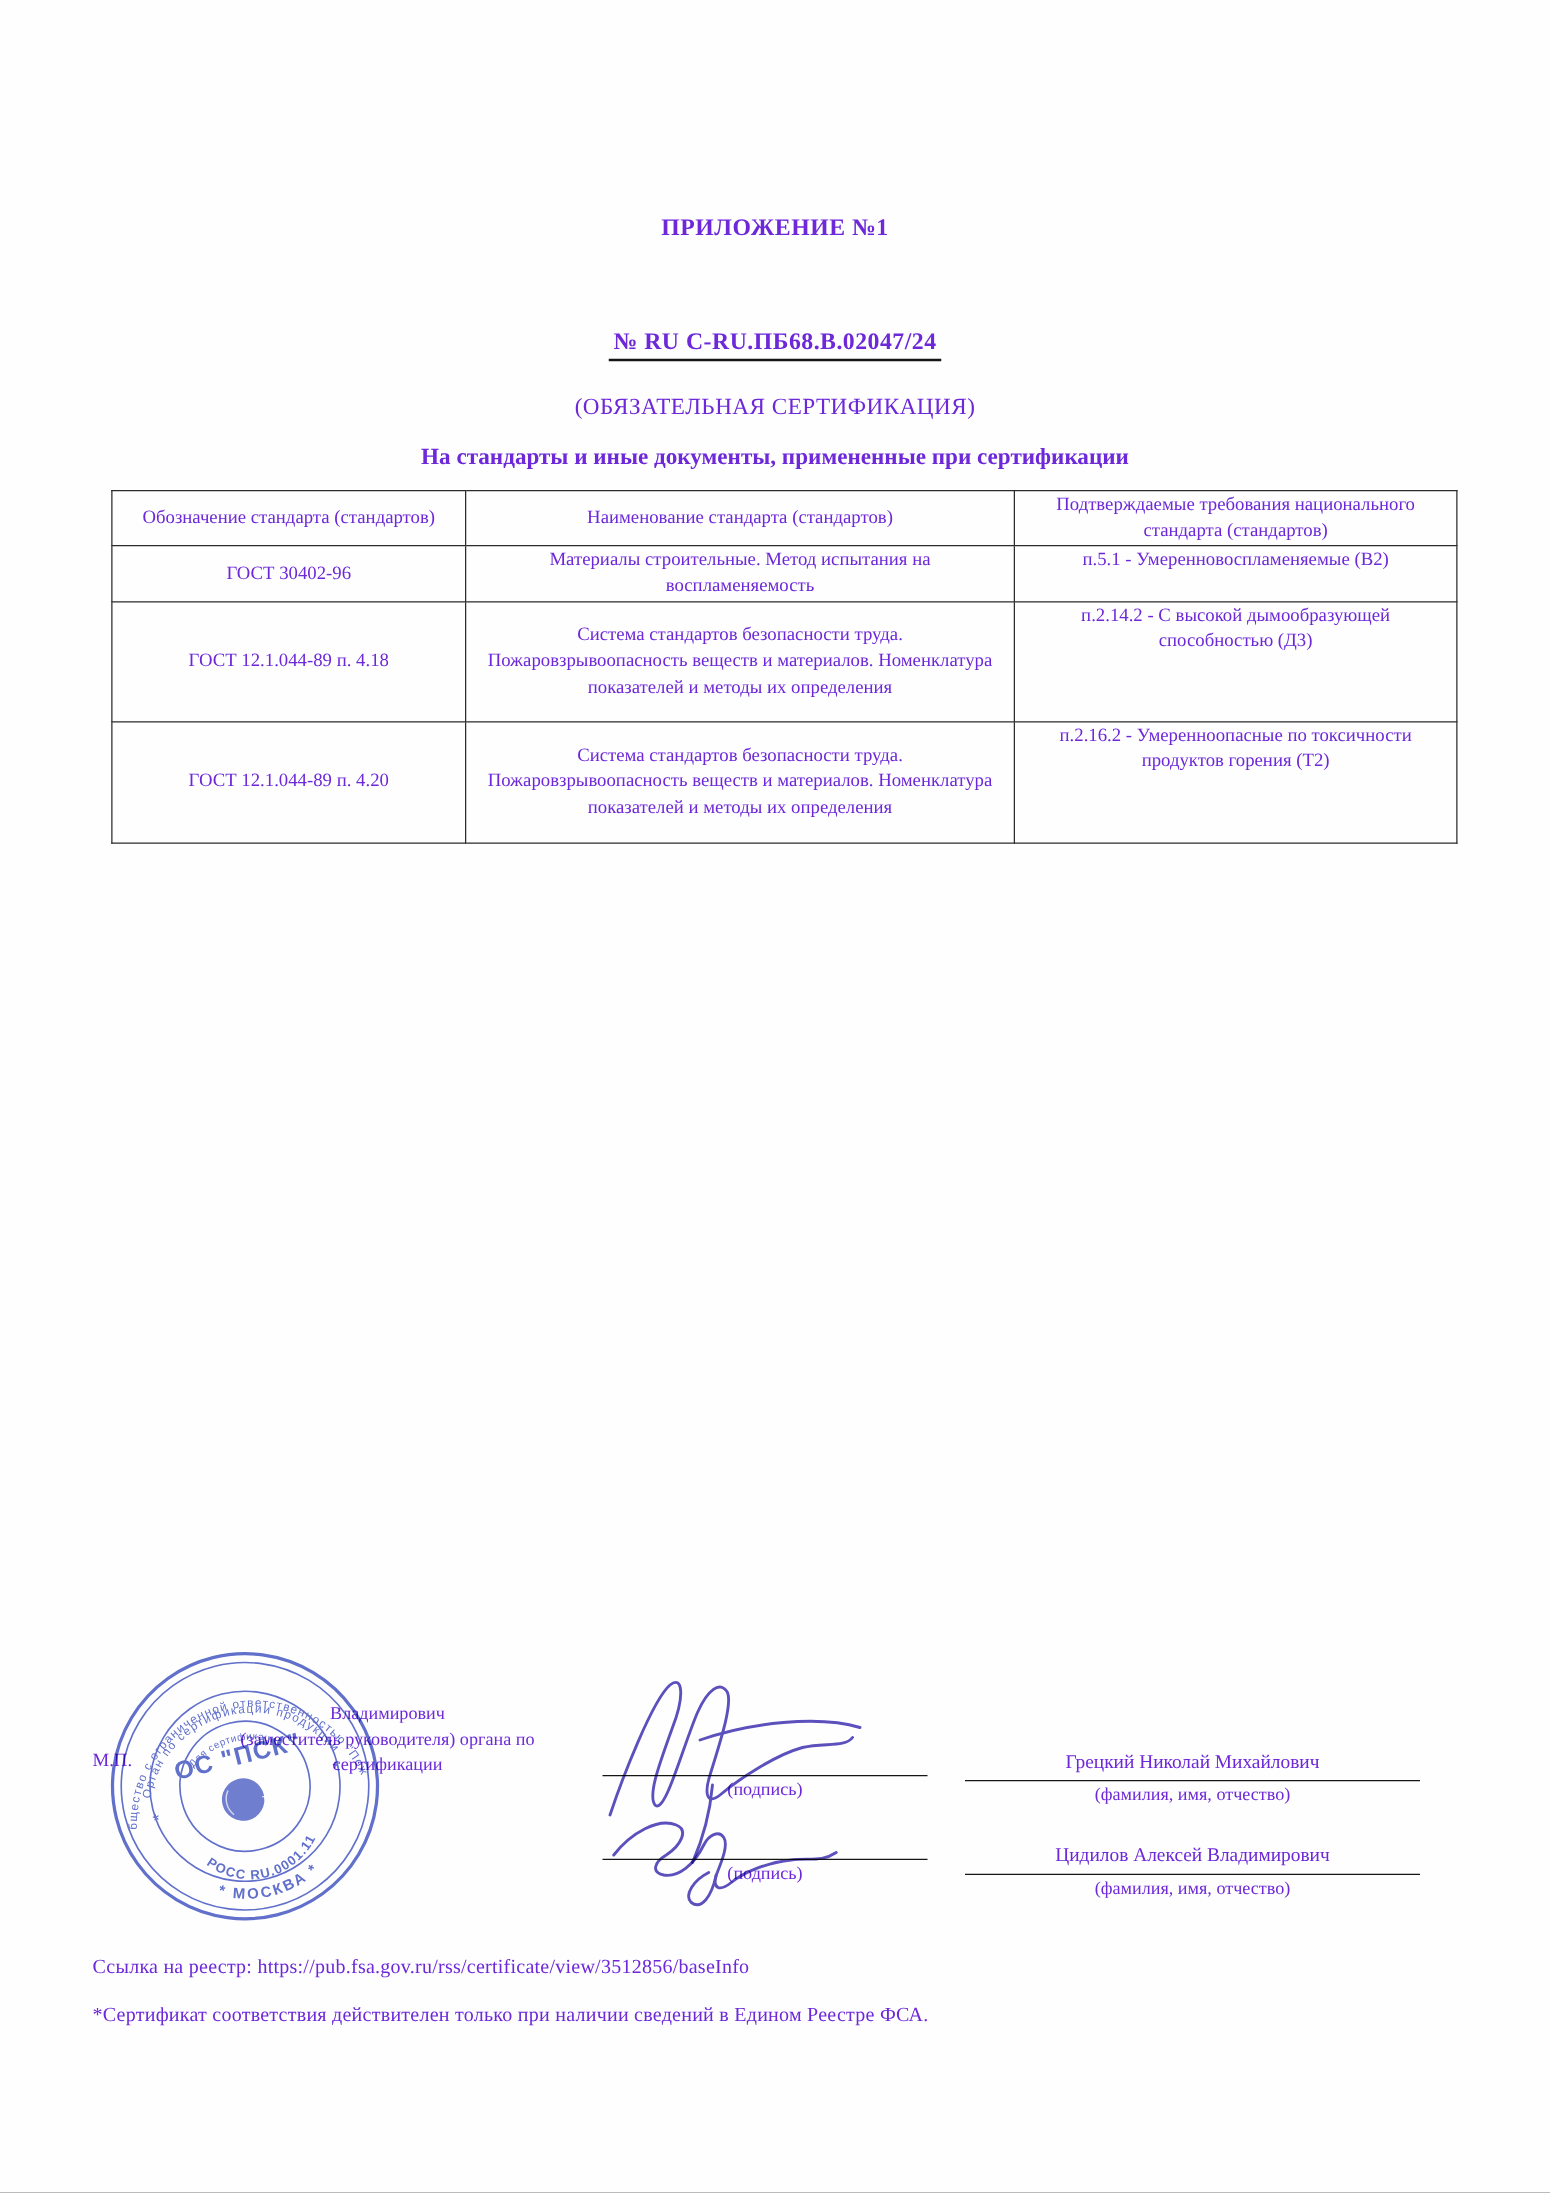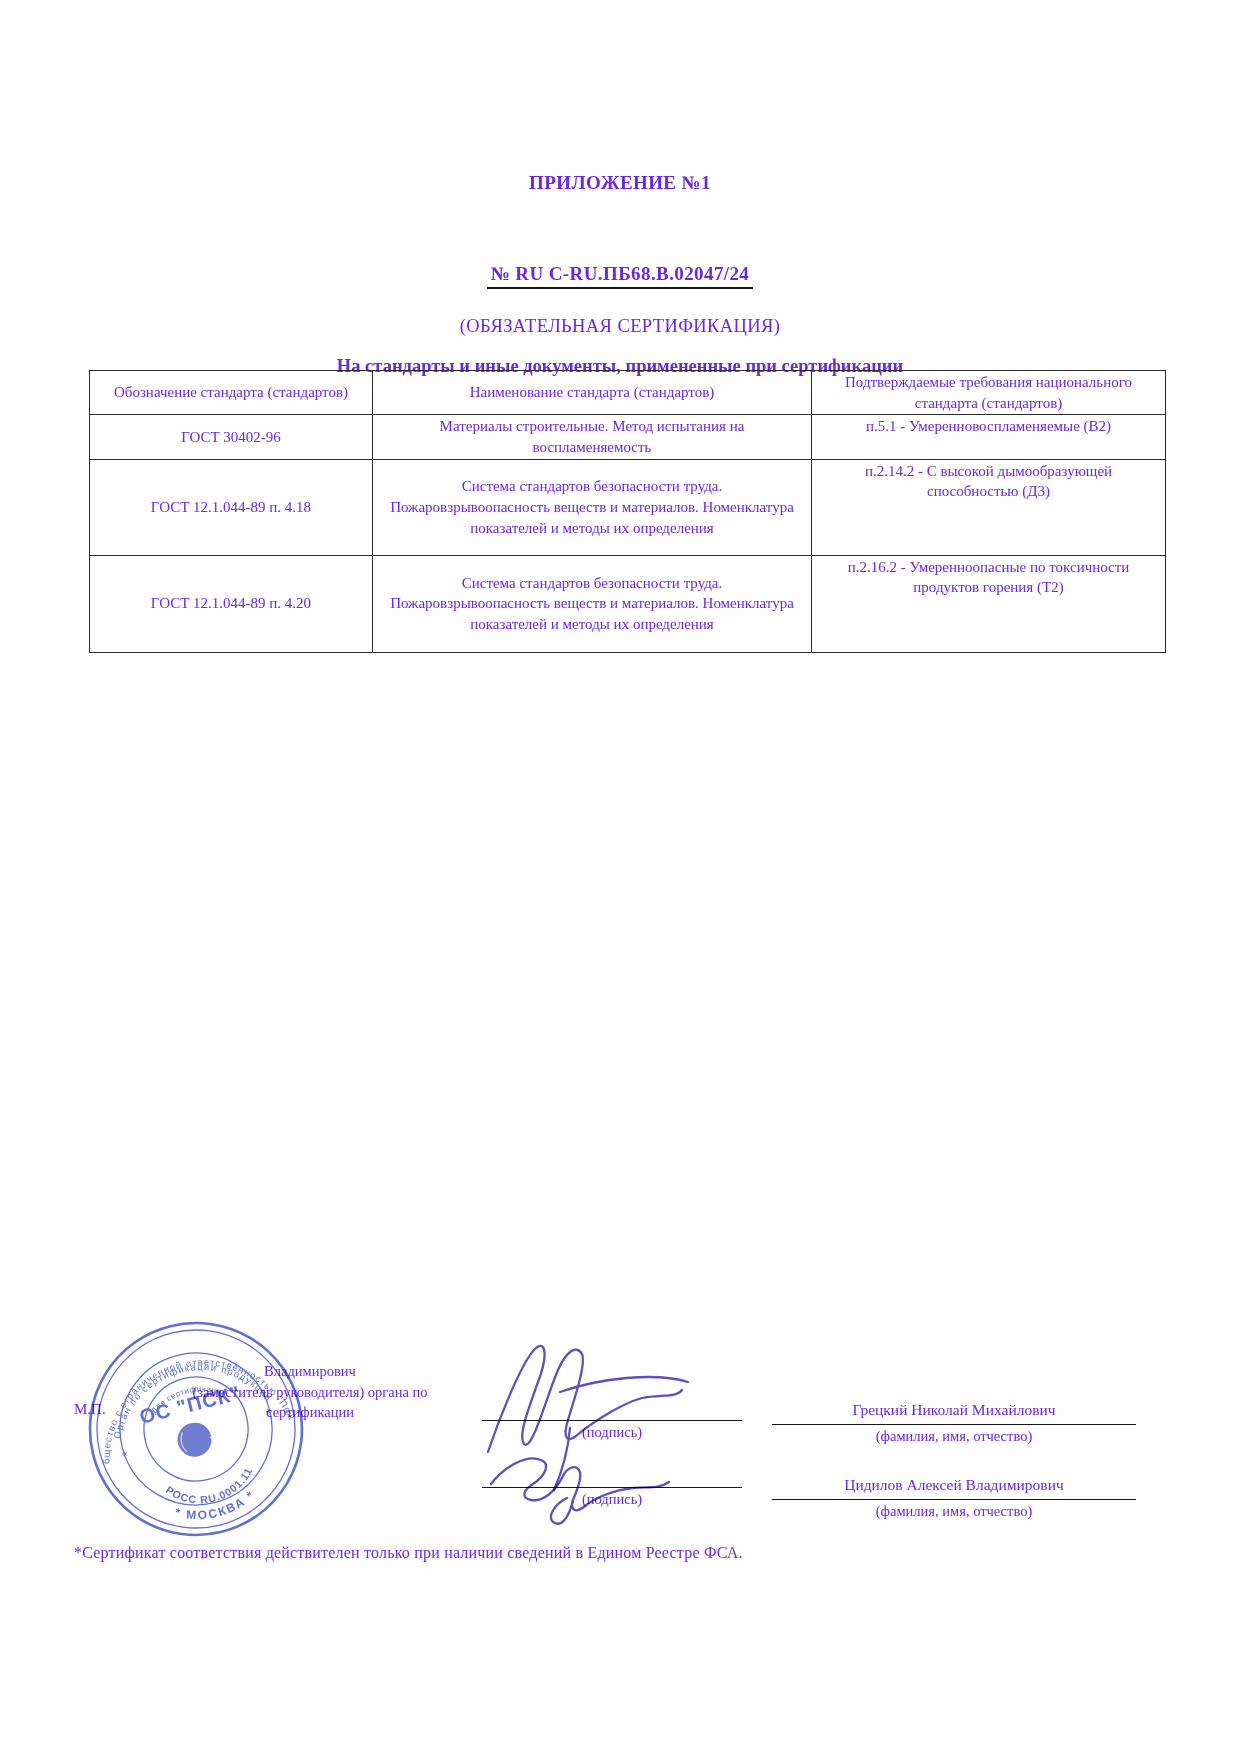--- a/index.html
+++ b/index.html
@@ -54,21 +54,21 @@
 <div class="page">
 
   <div class="abs centerline hdr" style="top:172px;">ПРИЛОЖЕНИЕ №1</div>
   <div class="abs centerline" style="top:263px;">
     <span class="hdr cert-num">№ RU C-RU.ПБ68.В.02047/24</span>
   </div>
   <div class="abs centerline hdr-reg" style="top:316px;">(ОБЯЗАТЕЛЬНАЯ СЕРТИФИКАЦИЯ)</div>
 
   <div class="abs centerline tbl-caption" style="top:356px;">На стандарты и иные документы, примененные при сертификации</div>
 
-  <table class="standards abs" style="left:89px;top:370px;padding-left:20px;">
+  <table class="standards abs" style="left:89px;top:392px;padding-left:20px;">
     <colgroup>
       <col style="width:283px;">
         <col style="width:439px;">
         <col style="width:354px;">
     </colgroup>
     <tbody>
       <tr class="rh">
         <th>Обозначение стандарта (стандартов)</th>
         <th>Наименование стандарта (стандартов)</th>
         <th>Подтверждаемые требования национального стандарта (стандартов)</th>
@@ -159,15 +159,16 @@
 
       <circle cx="106" cy="120" r="17" fill="#4a5cc5" opacity=".9"></circle>
       <path d="M 96,110 A 16,16 0 0 0 96,130" fill="none" stroke="#fefefe" stroke-width="1.2" opacity=".7"></path>
       <text x="121" y="126" font-size="9" font-weight="bold" fill="#fefefe">тр</text>
 
       <text x="32" y="124" font-size="14">*</text>
       <text x="182" y="118" font-size="14">*</text>
     </g>
   </svg>
 
-  <div class="abs footer-line" style="left:74px;top:1544px;">*Сертификат соответствия действителен только при наличии сведений в Едином Реестре ФСА.</div>
+  <div class="abs footer-line" style="left:74px;top:1604px;">*Сертификат соответствия действителен только при наличии сведений в Едином Реестре ФСА.</div>
+  <div class="abs footer-line" style="left:74px;top:1565px;">Ссылка на реестр: https://pub.fsa.gov.ru/rss/certificate/view/3512856/baseInfo</div>
 
 </div>
 
 </body></html>

